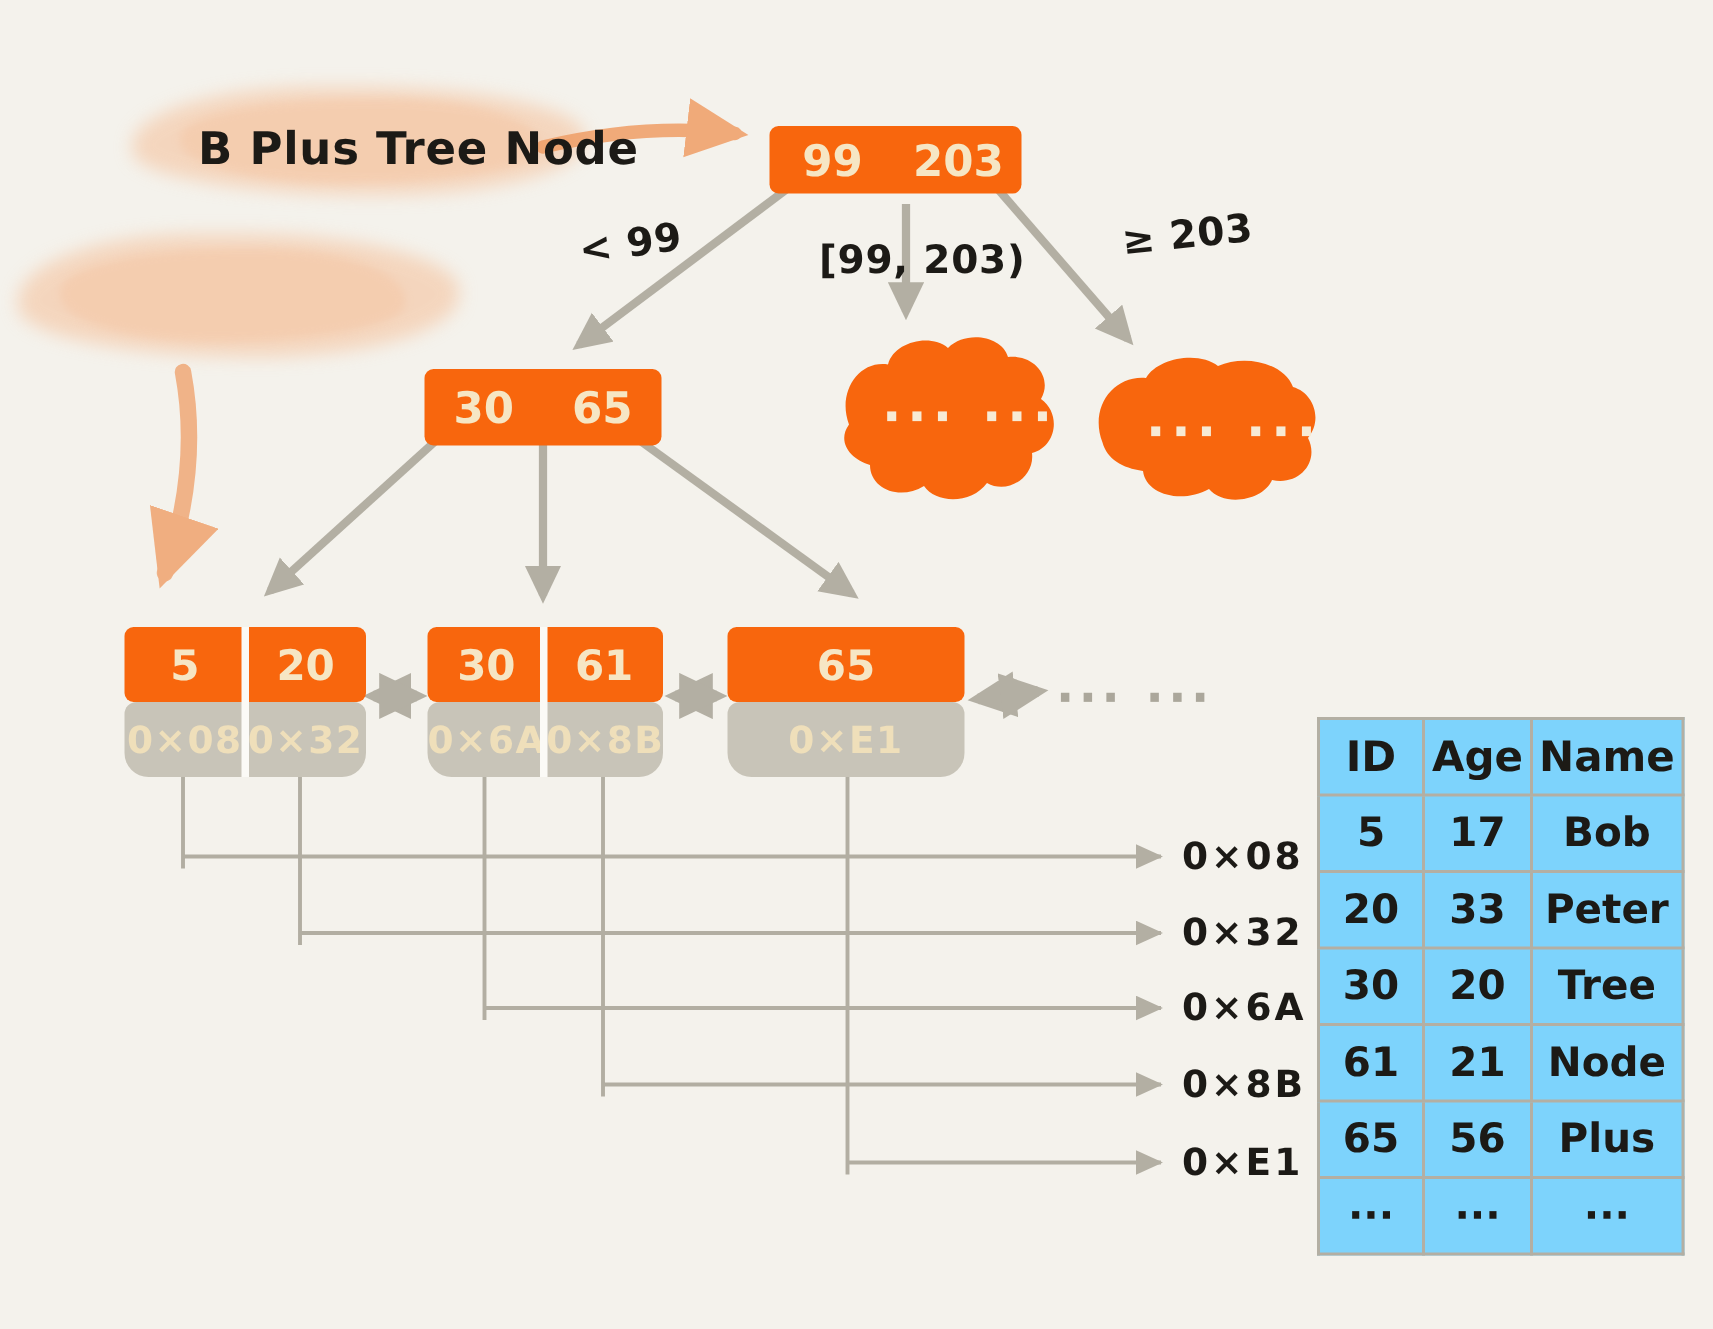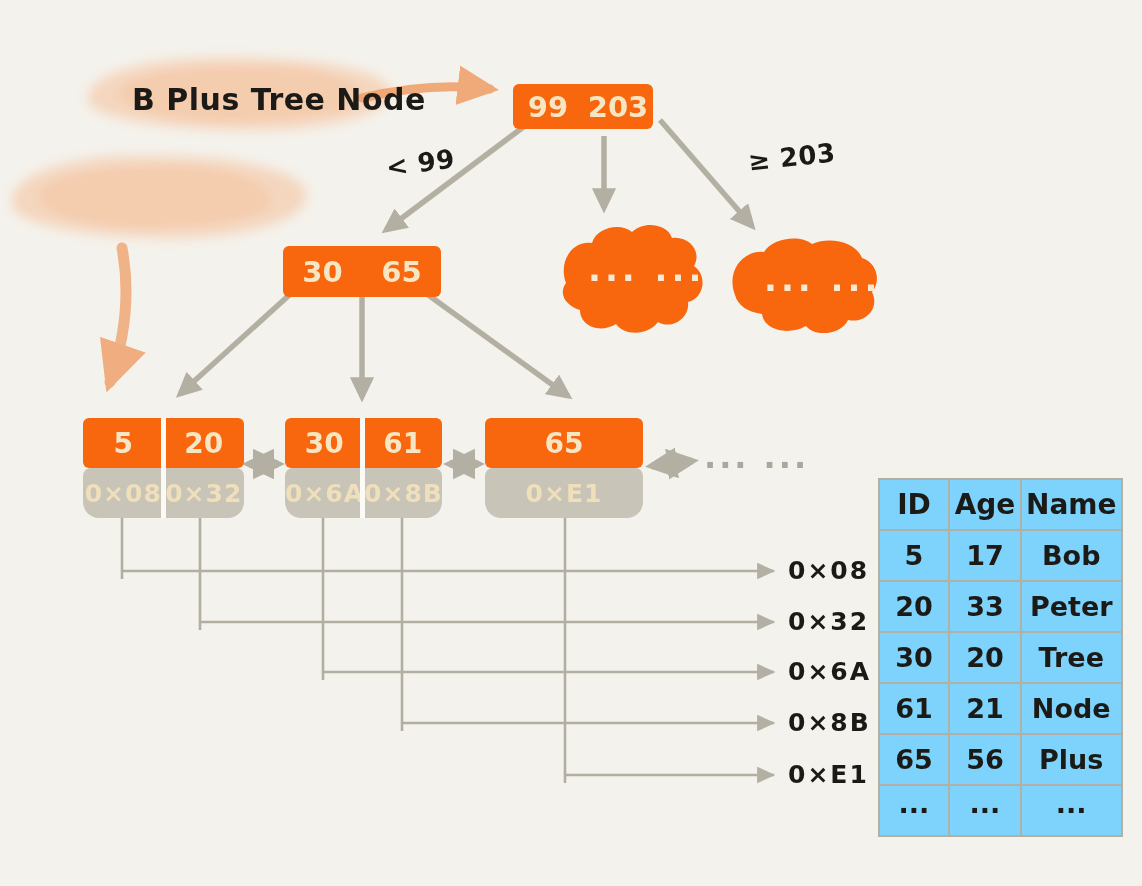--- a/index.html
+++ b/index.html
@@ -86,23 +86,24 @@
     <path d="M735,295 C726,272 742,250 764,252 C772,238 800,234 812,244 C830,236 856,242 862,258 C876,262 882,280 872,292 C880,308 866,324 848,320 C842,334 816,338 806,326 C788,336 764,330 762,314 C748,312 738,306 735,295 Z" fill="#f8660d"></path>
 
     <path d="M122,518 L122,579 M122,571 L774,571" fill="none" stroke="#b2aea2" stroke-width="2.6" marker-end="url(#ah-thin)"></path>
     <path d="M200,518 L200,630 M200,622 L774,622" fill="none" stroke="#b2aea2" stroke-width="2.6" marker-end="url(#ah-thin)"></path>
     <path d="M323,518 L323,680 M323,672 L774,672" fill="none" stroke="#b2aea2" stroke-width="2.6" marker-end="url(#ah-thin)"></path>
     <path d="M402,518 L402,731 M402,723 L774,723" fill="none" stroke="#b2aea2" stroke-width="2.6" marker-end="url(#ah-thin)"></path>
     <path d="M565,518 L565,783 M565,775 L774,775" fill="none" stroke="#b2aea2" stroke-width="2.6" marker-end="url(#ah-thin)"></path>
   </svg>
 
   <div class="hand branch" style="left:386px;top:148px;transform:rotate(-8deg);">&lt; 99</div>
+  <div class="hand branch" style="left:546px;top:159px;">[99, 203)</div>
   <div class="hand branch" style="left:748px;top:142px;transform:rotate(-6deg);">≥ 203</div>
 
-  <div class="node" style="left:513px;top:84px;width:140px;height:45px;">
+  <div class="node" style="left:513px;top:84px;width:168px;height:45px;">
     <span class="key">99</span>
     <span class="key">203</span>
   </div>
 
   <div class="node" style="left:283px;top:246px;width:158px;height:51px;">
     <span class="key">30</span>
     <span class="key">65</span>
   </div>
 
   <div class="dots cream" style="left:588px;top:258px;">··· ···</div>

